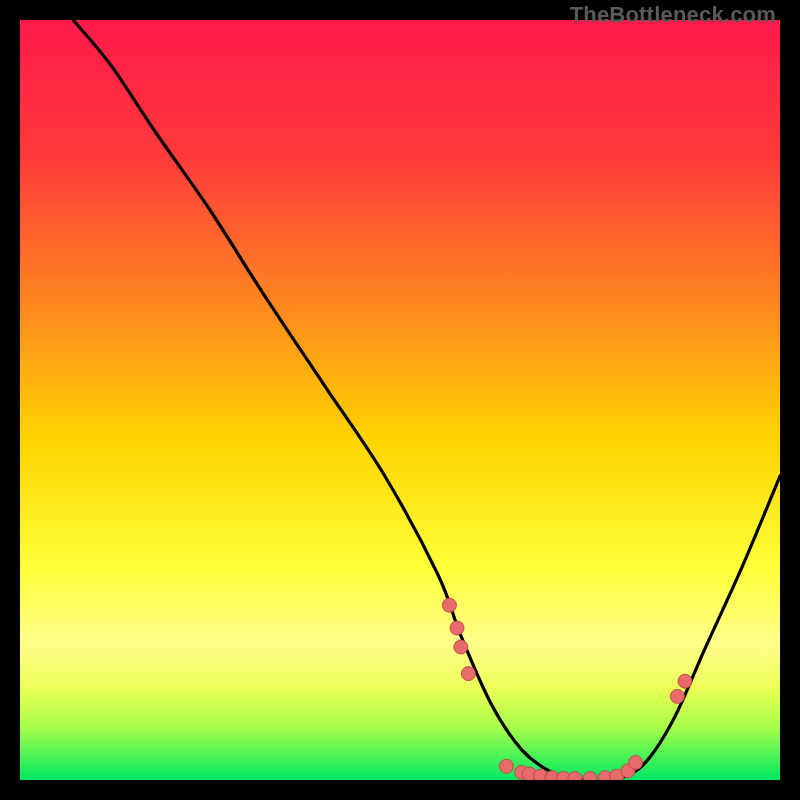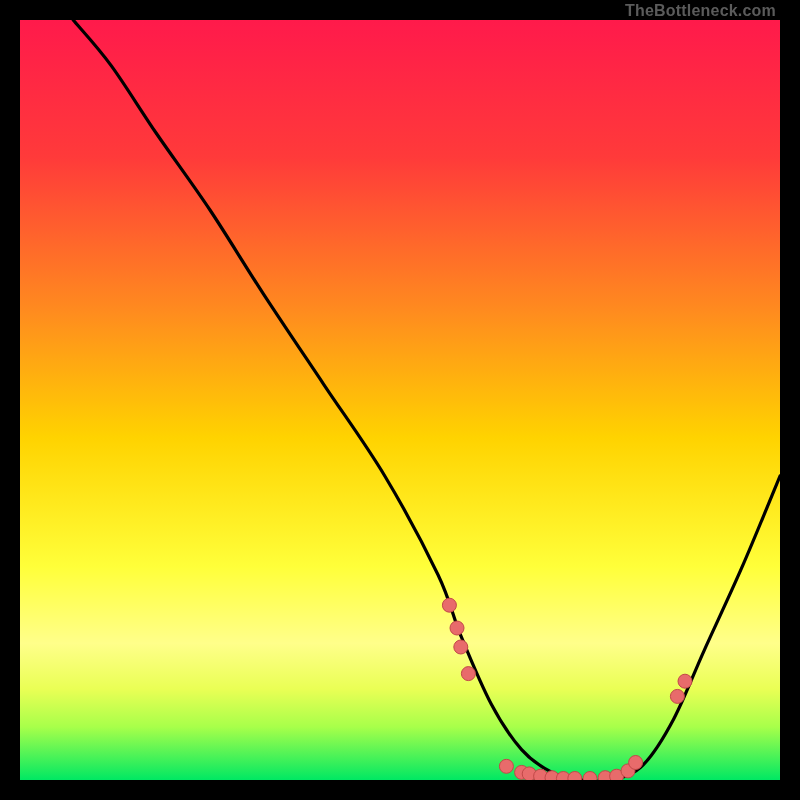--- a/index.html
+++ b/index.html
@@ -17,21 +17,21 @@
     top: 20px;
     width: 760px;
     height: 760px;
     background: #000;
   }
   .watermark {
     position: absolute;
     top: 2px;
     right: 24px;
     color: #5b5b5b;
-    font-size: 16px;
+    font-size: 22px;
     font-weight: 600;
     letter-spacing: 0.2px;
     z-index: 50;
   }
   svg {
     display: block;
   }
 </style>
 </head>
 <body>

